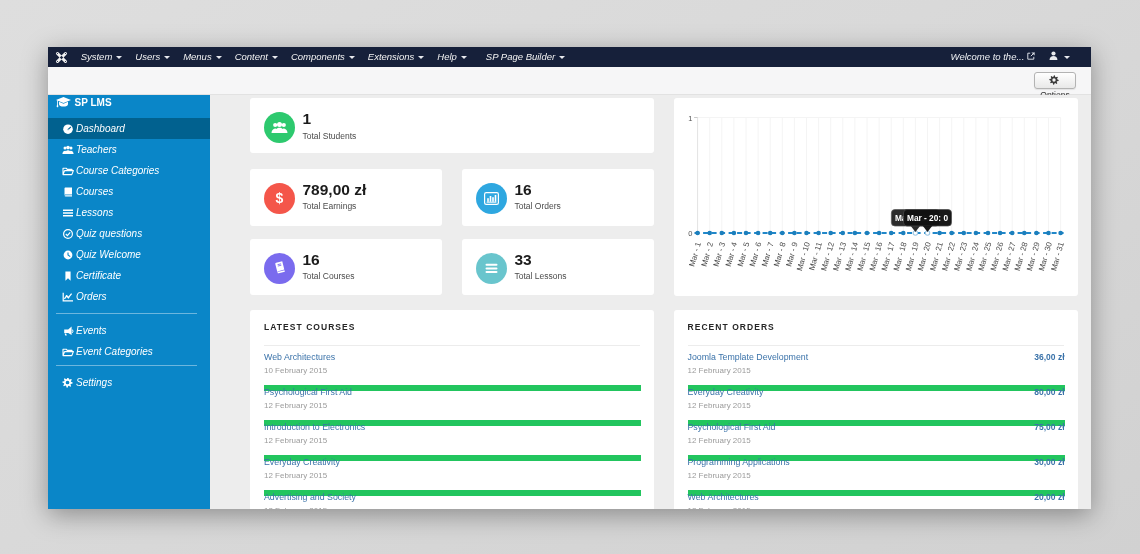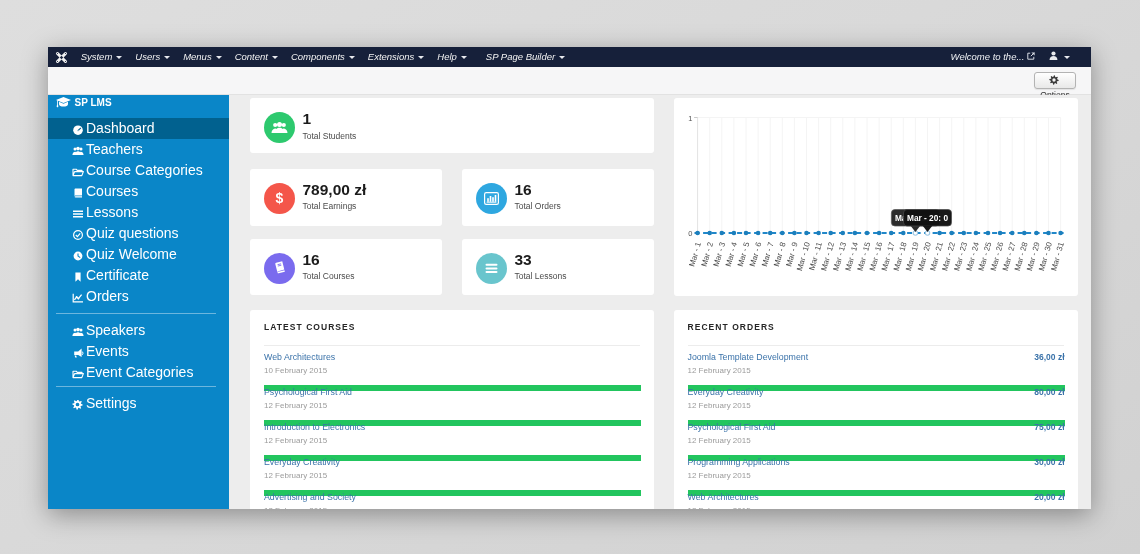--- a/index.html
+++ b/index.html
@@ -11,24 +11,24 @@
 .jlogo svg { vertical-align:middle; margin-top:-2px; }
 .ni { margin-right:13px; }
 .caret { display:inline-block; width:0; height:0; border-left:3.5px solid transparent; border-right:3.5px solid transparent;
   border-top:3.5px solid #e7e9ee; margin-left:4px; vertical-align:1px; }
 .nright { position:absolute; right:21px; top:0; }
 .wel { color:#eceef2; }
 .toolbar { position:absolute; left:0; top:19.5px; width:100%; height:28px; background:#f6f6f7; border-bottom:1px solid #e2e2e2; }
 .opt { position:absolute; right:15px; top:5.5px; height:16.5px; width:42px; border:1px solid #b3b3b3; border-radius:3px;
   background:linear-gradient(#ffffff,#e8e8e8); font-size:8.5px; color:#333; text-align:center; line-height:14.5px; box-shadow:0 1px 1px rgba(0,0,0,0.08); }
 .opt svg { vertical-align:-2px; margin-right:3px; }
-.side { position:absolute; left:0; top:48px; width:181px; bottom:0; background:#0a86c8; color:#fff; }
+.side { position:absolute; left:0; top:48px; width:162px; bottom:0; background:#0a86c8; color:#fff; }
 .shead { height:22.5px; line-height:16px; padding-left:7.5px; font-weight:bold; font-size:10px; }
 .shead .si { margin-right:4px; vertical-align:-2px; }
-.mi { height:21px; line-height:21px; padding-left:24px; font-size:14px; }
+.mi { height:21px; line-height:21px; padding-left:14px; font-size:10px;font-style:italic; }
 .mi .si { margin-right:2px; vertical-align:-2px; }
 .mi.active { background:#01618f; }
 .sep { height:1px; background:rgba(255,255,255,0.4); margin:6px 13px 6px 8px; }
 .sep2 { margin:3.5px 13px 6px 8px; }
 .content { position:absolute; left:181px; top:48px; right:0; bottom:0; background:#ededed; }
 .card { position:absolute; background:#fff; border-radius:3px; }
 .ic { position:absolute; left:14px; top:14px; width:31px; height:31px; border-radius:50%; text-align:center; line-height:29px; }
 .ic svg { vertical-align:middle; }
 .num { position:absolute; left:52.5px; top:13px; font-weight:bold; color:#1b1b1b; line-height:16px; }
 .lab { position:absolute; left:52.5px; top:32.5px; font-size:8.5px; color:#4b4b4b; line-height:11px; }
@@ -109,27 +109,20 @@
       <div class="mi"><svg class="si" width="12" height="10" viewBox="0 0 12 10">
           <path fill="#fff" d="M3.4,0.4 h5.2 v9.4 l-2.6,-2.6 l-2.6,2.6 Z"></path>
         </svg><span>Certificate</span></div>
       <div class="mi"><svg class="si" width="12" height="10" viewBox="0 0 12 10">
           <path d="M1.2,0.8 L1.2,8.8 L11,8.8" stroke="#fff" stroke-width="1.2" fill="none"></path>
           <path d="M2.4,6.8 L4.6,4 L6.4,5.6 L9.6,1.6" stroke="#fff" stroke-width="1.3" fill="none"></path>
           <circle cx="4.6" cy="4" r="0.9" fill="#fff"></circle>
           <circle cx="6.4" cy="5.6" r="0.9" fill="#fff"></circle>
         </svg><span>Orders</span></div>
   <div class="sep"></div>
-  <div class="mi"><svg class="si" width="12" height="10" viewBox="0 0 12 10">
-          <circle cx="3" cy="3.1" r="1.5" fill="#fff"></circle>
-          <circle cx="9" cy="3.1" r="1.5" fill="#fff"></circle>
-          <circle cx="6" cy="2.6" r="1.8" fill="#fff"></circle>
-          <path fill="#fff" d="M0.4,9 C0.4,6.8 2,5.6 3.4,5.7 L4.4,6.6 L3.8,9 Z M11.6,9 C11.6,6.8 10,5.6 8.6,5.7 L7.6,6.6 L8.2,9 Z"></path>
-          <path fill="#fff" d="M2.8,9 C2.8,6.4 4.3,5.2 6,5.2 C7.7,5.2 9.2,6.4 9.2,9 Z"></path>
-        </svg><span>Speakers</span></div>
       <div class="mi"><svg class="si" width="12" height="10" viewBox="0 0 12 10">
           <path fill="#fff" d="M9.6,0.6 L9.6,9 L6.2,7 L2.2,7 L2.2,3.4 L6.2,3.4 Z M2.6,7.4 L4.2,7.4 L4.8,9.6 L3.2,9.6 Z"></path>
           <path d="M10.4,3.6 A2.6,2.6 0 0 1 10.4,6.8" stroke="#fff" stroke-width="1" fill="none"></path>
         </svg><span>Events</span></div>
       <div class="mi"><svg class="si" width="12" height="10" viewBox="0 0 12 10">
           <path d="M1,8.6 L1,2.2 L4.2,2.2 L5.2,3.4 L10,3.4 L10,4.6 M1,8.6 L2.6,4.6 L11.4,4.6 L9.8,8.6 Z" fill="none" stroke="#fff" stroke-width="1.1" stroke-linejoin="round"></path>
         </svg><span>Event Categories</span></div>
   <div class="sep sep2"></div>
   <div class="mi"><svg class="si" width="12" height="10" viewBox="0 0 12 10">
           <path fill="#fff" transform="translate(0,-1) scale(0.92)" d="M6.00,0.40 L7.09,0.51 L7.49,2.40 L8.17,2.76 L9.96,2.04 L10.66,2.89 L9.60,4.51 L9.83,5.24 L11.60,6.00 L11.49,7.09 L9.60,7.49 L9.24,8.17 L9.96,9.96 L9.11,10.66 L7.49,9.60 L6.76,9.83 L6.00,11.60 L4.91,11.49 L4.51,9.60 L3.83,9.24 L2.04,9.96 L1.34,9.11 L2.40,7.49 L2.17,6.76 L0.40,6.00 L0.51,4.91 L2.40,4.51 L2.76,3.83 L2.04,2.04 L2.89,1.34 L4.51,2.40 L5.24,2.17 Z M8.00,6.00 A2.00,2.00 0 1 0 4.00,6.00 A2.00,2.00 0 1 0 8.00,6.00 Z"></path>

